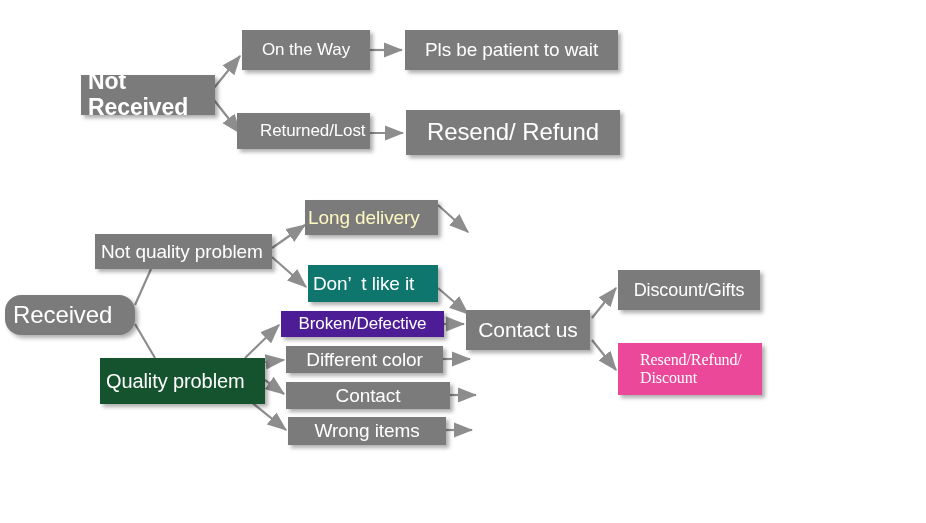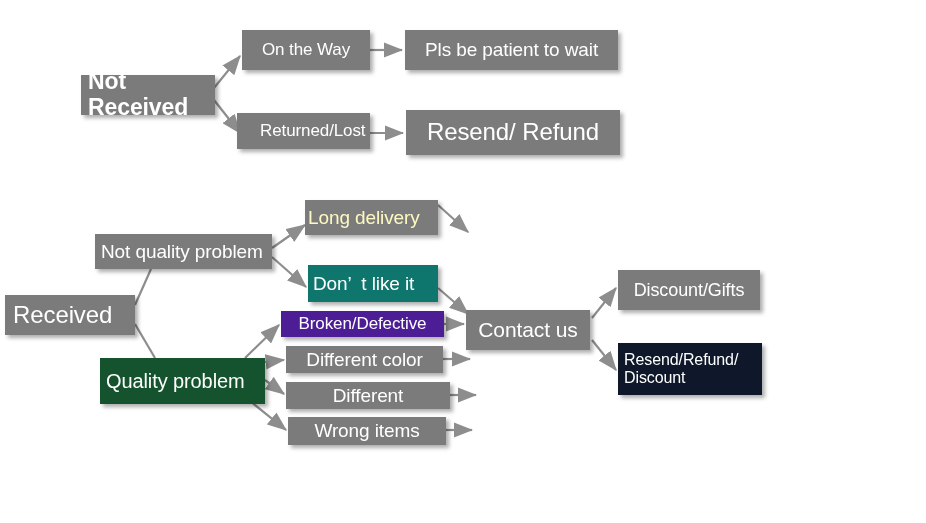--- a/index.html
+++ b/index.html
@@ -73,27 +73,27 @@
         <line x1="592" y1="318" x2="616" y2="288" stroke="#8d8d8d" stroke-width="2.2" marker-end="url(#arrowhead)"></line>
         <line x1="592" y1="340" x2="616" y2="370" stroke="#8d8d8d" stroke-width="2.2" marker-end="url(#arrowhead)"></line>
       </g>
   </svg>
   <div id="node-layer">
       <div class="node left" style="left: 81px; top: 75px; width: 134px; height: 40px; font-size: 23px; background: rgb(123, 123, 123); color: rgb(255, 255, 255); padding-left: 7px; font-weight: bold;">Not Received</div>
       <div class="node center" style="left: 242px; top: 30px; width: 128px; height: 40px; font-size: 17px; background: rgb(123, 123, 123); color: rgb(255, 255, 255); padding-left: 6px; padding-right: 6px;">On the Way</div>
       <div class="node left" style="left: 237px; top: 113px; width: 133px; height: 36px; font-size: 17px; background: rgb(123, 123, 123); color: rgb(255, 255, 255); padding-left: 23px;">Returned/Lost</div>
       <div class="node center" style="left: 405px; top: 30px; width: 213px; height: 40px; font-size: 19px; background: rgb(123, 123, 123); color: rgb(255, 255, 255); padding-left: 6px; padding-right: 6px;">Pls be patient to wait</div>
       <div class="node center" style="left: 406px; top: 110px; width: 214px; height: 45px; font-size: 24px; background: rgb(123, 123, 123); color: rgb(255, 255, 255); padding-left: 6px; padding-right: 6px;">Resend/ Refund</div>
-      <div class="node left" style="left: 5px; top: 295px; width: 130px; height: 40px; font-size: 24px; background: rgb(123, 123, 123); color: rgb(255, 255, 255); padding-left: 8px;">Received</div>
+      <div class="node left" style="left: 5px; top: 295px; width: 130px; height: 40px; font-size: 24px; background: rgb(123, 123, 123); color: rgb(255, 255, 255); padding-left: 8px; border-radius: 16px;">Received</div>
       <div class="node left" style="left: 95px; top: 234px; width: 177px; height: 35px; font-size: 19px; background: rgb(123, 123, 123); color: rgb(255, 255, 255); padding-left: 6px;">Not quality problem</div>
       <div class="node left" style="left: 100px; top: 358px; width: 165px; height: 46px; font-size: 20px; background: #14532d; color: rgb(255, 255, 255); padding-left: 6px;">Quality problem</div>
       <div class="node left" style="left: 305px; top: 200px; width: 133px; height: 35px; font-size: 19px; background: rgb(123, 123, 123); color: #fef9c3; padding-left: 3px;">Long delivery</div>
       <div class="node left" style="left: 308px; top: 265px; width: 130px; height: 37px; font-size: 19px; background: #0f766e; color: rgb(255, 255, 255); padding-left: 5px;">Don’  t like it</div>
       <div class="node center" style="left: 281px; top: 311px; width: 163px; height: 26px; font-size: 17px; background: #4c1d95; color: rgb(255, 255, 255); padding-left: 2px; padding-right: 2px;">Broken/Defective</div>
       <div class="node center" style="left: 286px; top: 346px; width: 157px; height: 27px; font-size: 19px; background: rgb(123, 123, 123); color: rgb(255, 255, 255); padding-left: 2px; padding-right: 2px;">Different color</div>
-      <div class="node center" style="left: 286px; top: 382px; width: 164px; height: 27px; font-size: 19px; background: rgb(123, 123, 123); color: rgb(255, 255, 255); padding-left: 2px; padding-right: 2px;">Different</div>
+      <div class="node center" style="left: 286px; top: 382px; width: 164px; height: 27px; font-size: 19px; background: rgb(123, 123, 123); color: rgb(255, 255, 255); padding-left: 2px; padding-right: 2px;">Contact</div>
       <div class="node center" style="left: 288px; top: 417px; width: 158px; height: 28px; font-size: 19px; background: rgb(123, 123, 123); color: rgb(255, 255, 255); padding-left: 2px; padding-right: 2px;">Wrong items</div>
       <div class="node center" style="left: 466px; top: 310px; width: 124px; height: 40px; font-size: 21px; background: rgb(123, 123, 123); color: rgb(255, 255, 255); padding-left: 4px; padding-right: 4px;">Contact us</div>
       <div class="node center" style="left: 618px; top: 270px; width: 142px; height: 40px; font-size: 18px; background: rgb(123, 123, 123); color: rgb(255, 255, 255); padding-left: 4px; padding-right: 4px;">Discount/Gifts</div>
-      <div class="node left" style="left: 618px; top: 343px; width: 144px; height: 52px; font-size: 16px; background: #0f172a; color: rgb(255, 255, 255); padding-left: 6px;">Resend/Refund/
+      <div class="node left" style="left: 618px; top: 343px; width: 144px; height: 52px; font-size: 16px; background: #ec4899; color: rgb(255, 255, 255); padding-left: 22px; font-family: Liberation Serif, serif;">Resend/Refund/
 Discount</div>
     </div>
 </div>
 
 </body></html>

